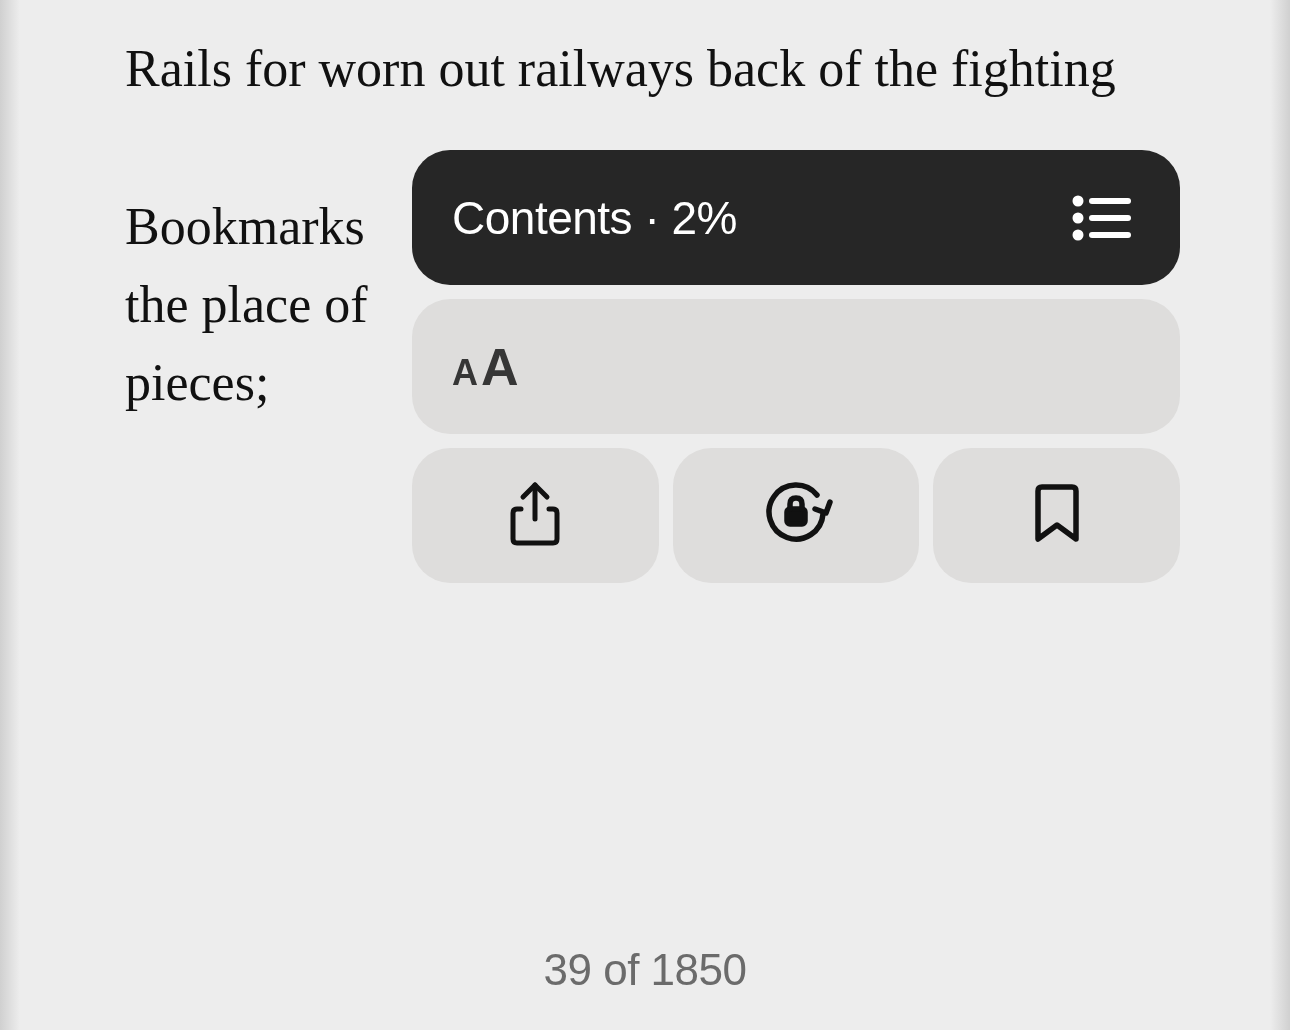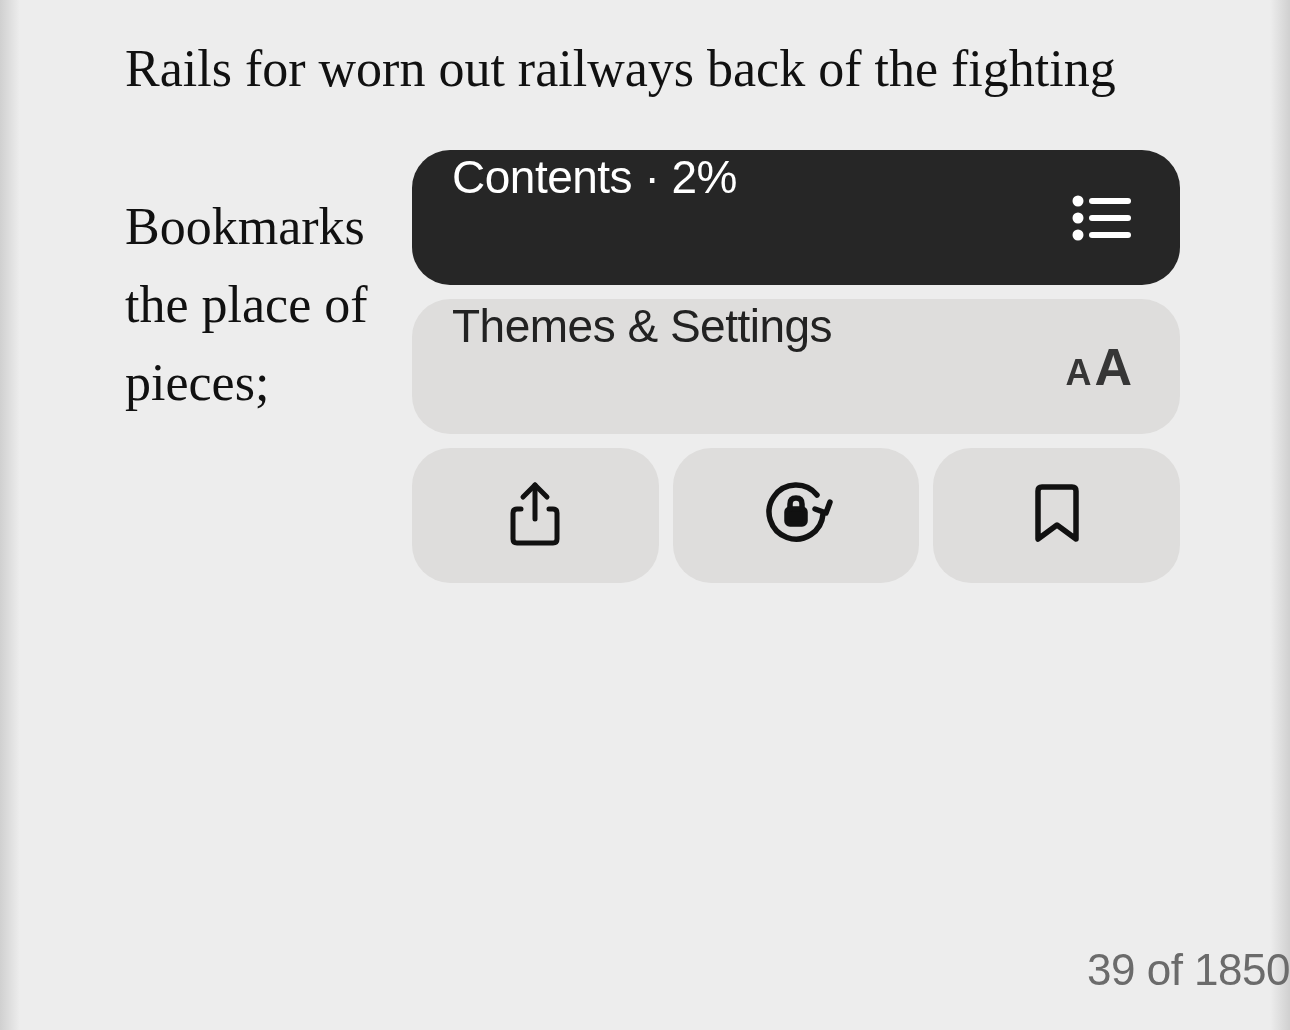--- a/index.html
+++ b/index.html
@@ -32,20 +32,21 @@
       position: absolute;
       top: 150px;
       left: 412px;
       width: 768px;
     }
     .menu-item {
       background: #dedddc;
       border-radius: 38px;
       height: 135px;
       display: flex;
+      align-items: center;
       justify-content: space-between;
       padding: 0 48px 0 40px;
       margin-bottom: 14px;
       font-size: 46px;
       font-weight: 400;
       color: #222;
       position: relative;
     }
     .menu-item.dark {
       background: #262626;
@@ -75,21 +76,21 @@
       border-radius: 38px;
       height: 135px;
       display: flex;
       align-items: center;
       justify-content: center;
     }
     .page-footer {
       position: absolute;
       bottom: 35px;
       width: 100%;
-      text-align: right;
+      text-align: center;
       font-size: 44px;
       color: #6b6b6b;
       font-family: -apple-system, BlinkMacSystemFont, "Segoe UI", sans-serif;
       letter-spacing: -0.5px;
     }
     .font-size-icon {
       display: flex;
       align-items: baseline;
       gap: 3px;
     }
@@ -143,21 +144,20 @@
         <line x1="20" y1="25" x2="56" y2="25"></line>
         <circle cx="6" cy="42" r="2.5" fill="#fff"></circle>
         <line x1="20" y1="42" x2="56" y2="42"></line>
       </svg>
     </span>
   </div>
 
 
 
   <div class="menu-item">
-    <span class="label">Themes &amp; Settings</span>
     <span class="trailing">
       <span class="font-size-icon">
         <span class="small-a">A</span>
           <span class="big-a">A</span>
       </span>
     </span>
   </div>
 
   <div class="action-row">
     <div class="action-btn">

